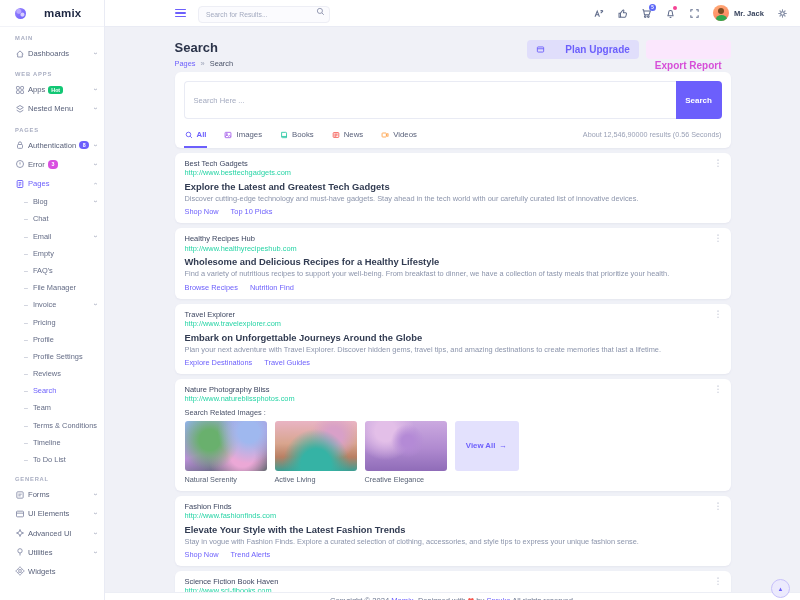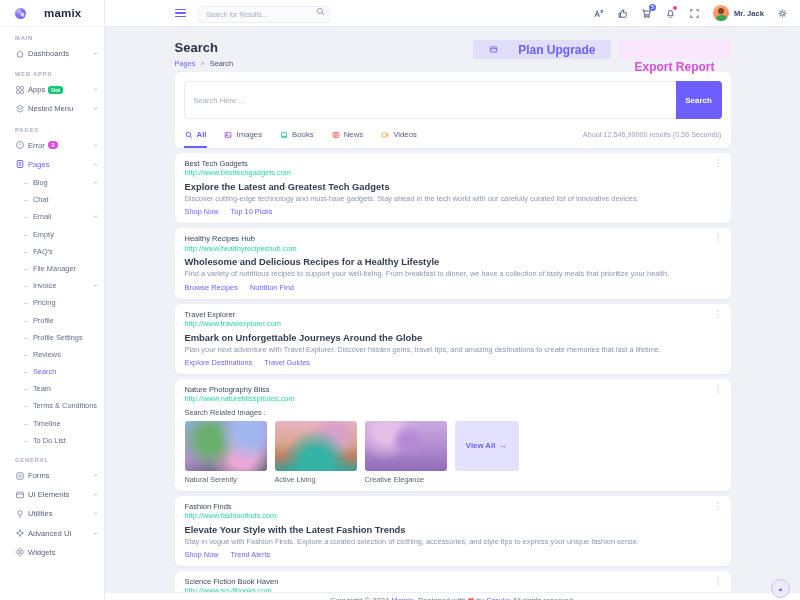--- a/index.html
+++ b/index.html
@@ -61,22 +61,22 @@
   
   .main { margin-left:105px; padding-top:27px; }
   .container { width:556px; margin:0 auto; }
   .page-head { display:flex; align-items:flex-start; margin-top:13px; }
   .page-title { font-size:13px; font-weight:700; color:#2b3349; }
   .crumb { font-size:7.4px; margin-top:4px; }
   .crumb .p { color:#6c5ffc; cursor:pointer; }
   .crumb .s { color:#9aa1b6; margin:0 3px; }
   .crumb .c { color:#4a5268; }
   .head-btns { margin-left:auto; display:flex; gap:7px; }
-  .btn-soft { height:19px; display:flex; align-items:center; gap:20px; padding:0 16px; border:none;
-              border-radius:4px; font-size:12px; font-weight:600; cursor:pointer;
+  .btn-soft { height:19px; display:flex; align-items:center; gap:20px; padding:0 9px; border:none;
+              border-radius:4px; font-size:10px; font-weight:600; cursor:pointer;
               font-family:"Liberation Sans", sans-serif; }
   .btn-upgrade { background:#e0defb; color:#6c5ffc; }
   .btn-export { background:#fbe7fd; color:#d64fd8;flex-direction:column; }
 
   .card { background:#fff; border-radius:6px; box-shadow:0 1px 2px rgba(150,160,190,.12); }
   .search-card { margin-top:4px; padding:9px 9px 0 9px; }
   .search-row { display:flex; }
   .search-row input { flex:1; height:38px; border:1px solid #e9ebf4; border-right:none;
                       border-radius:4px 0 0 4px; font-size:7.6px; padding:16px 9px; color:#59617a;
                       font-family:"Liberation Sans", sans-serif; outline:none; }
@@ -166,20 +166,29 @@
         <path d="M6 1.8 L10 4.2 L6 6.6 L2 4.2 Z"></path>
         <path d="M2 7.4 L6 9.8 L10 7.4"></path>
       </svg>
     <span>Nested Menu</span>
     <span class="chev">›</span>
   </div>
 
   <div class="sec-label">PAGES</div>
   <div class="s-item">
     <svg width="10" height="10" viewBox="0 0 12 12" fill="none" stroke-width="1.1">
+        <rect x="3" y="5.4" width="6" height="4.6" rx="1"></rect>
+        <path d="M4.2 5.4 V4 a1.8 1.8 0 0 1 3.6 0 V5.4"></path>
+      </svg>
+    <span>Authentication</span>
+    <span class="pill blue">8</span>
+    <span class="chev">›</span>
+  </div>
+  <div class="s-item">
+    <svg width="10" height="10" viewBox="0 0 12 12" fill="none" stroke-width="1.1">
         <circle cx="6" cy="6" r="4.2"></circle>
         <path d="M6 4 V6.6"></path>
         <path d="M6 8.2 V8.3"></path>
       </svg>
     <span>Error</span>
     <span class="pill mag">3</span>
     <span class="chev">›</span>
   </div>
   <div class="s-item active">
     <svg width="10" height="10" viewBox="0 0 12 12" fill="none" stroke-width="1.1">
@@ -254,31 +263,31 @@
   <div class="s-item">
     <svg width="10" height="10" viewBox="0 0 12 12" fill="none" stroke-width="1.1">
         <rect x="1.8" y="2.6" width="8.4" height="6.8" rx="1"></rect>
         <path d="M1.8 5 H10.2"></path>
       </svg>
     <span>UI Elements</span>
     <span class="chev">›</span>
   </div>
   <div class="s-item">
     <svg width="10" height="10" viewBox="0 0 12 12" fill="none" stroke-width="1.1">
+        <path d="M6 1.8 L7.2 4.8 L10.2 6 L7.2 7.2 L6 10.2 L4.8 7.2 L1.8 6 L4.8 4.8 Z"></path>
+      </svg>
+    <span>Advanced UI</span>
+    <span class="chev">›</span>
+  </div>
+  <div class="s-item">
+    <svg width="10" height="10" viewBox="0 0 12 12" fill="none" stroke-width="1.1">
         <circle cx="6" cy="4.6" r="2.6"></circle>
         <path d="M6 7.2 V10.2"></path>
       </svg>
     <span>Utilities</span>
-    <span class="chev">›</span>
-  </div>
-  <div class="s-item">
-    <svg width="10" height="10" viewBox="0 0 12 12" fill="none" stroke-width="1.1">
-        <path d="M6 1.8 L7.2 4.8 L10.2 6 L7.2 7.2 L6 10.2 L4.8 7.2 L1.8 6 L4.8 4.8 Z"></path>
-      </svg>
-    <span>Advanced UI</span>
     <span class="chev">›</span>
   </div>
   <div class="s-item">
     <svg width="10" height="10" viewBox="0 0 12 12" fill="none" stroke-width="1.1">
         <g transform="rotate(45 6 6)">
           <rect x="2.4" y="2.4" width="3" height="3" rx="0.6"></rect>
           <rect x="6.6" y="2.4" width="3" height="3" rx="0.6"></rect>
           <rect x="2.4" y="6.6" width="3" height="3" rx="0.6"></rect>
           <rect x="6.6" y="6.6" width="3" height="3" rx="0.6"></rect>
         </g>

